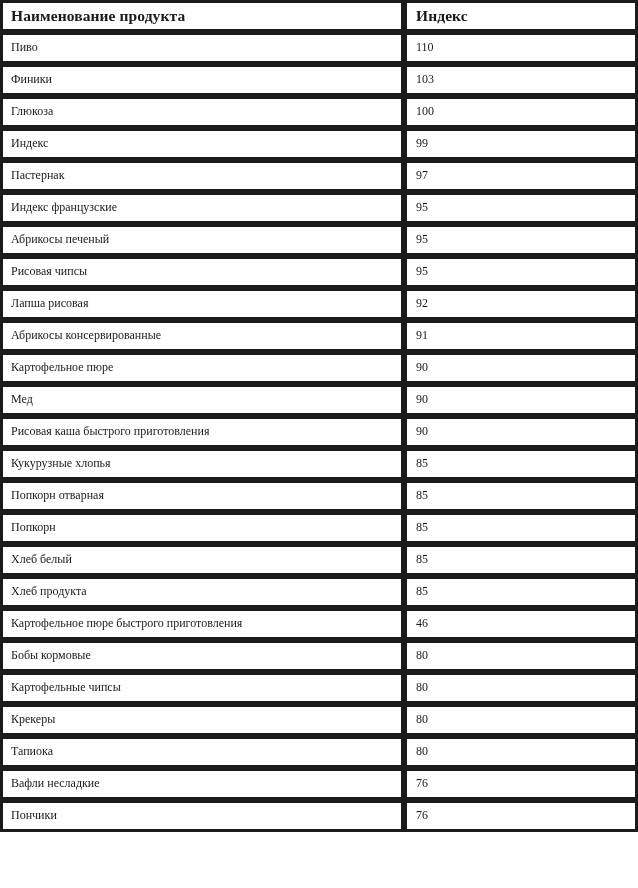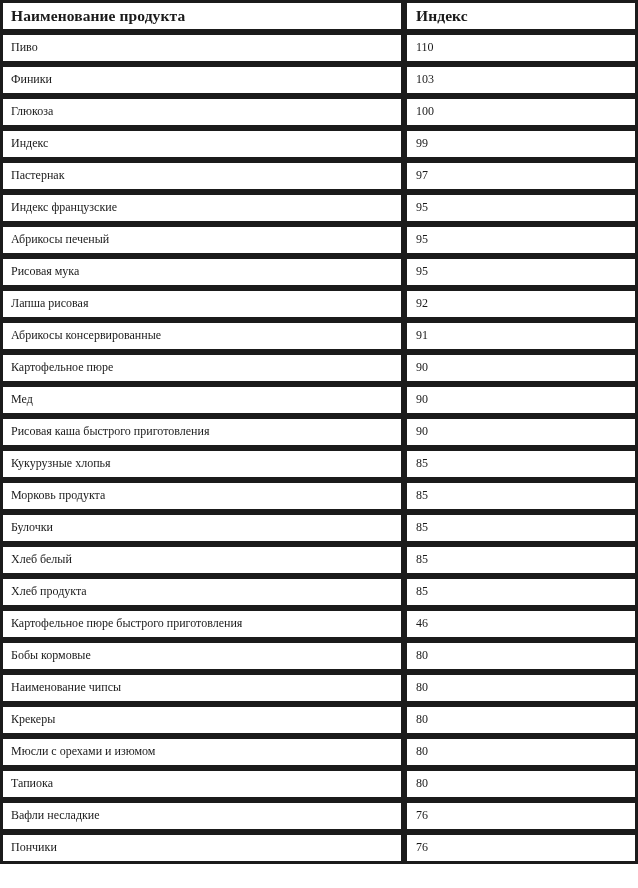--- a/index.html
+++ b/index.html
@@ -97,21 +97,21 @@
         </tr>
         <tr>
           <td class="cell-name">Индекс французские</td>
           <td class="cell-index">95</td>
         </tr>
         <tr>
           <td class="cell-name">Абрикосы печеный</td>
           <td class="cell-index">95</td>
         </tr>
         <tr>
-          <td class="cell-name">Рисовая мука</td>
+          <td class="cell-name">Рисовая чипсы</td>
           <td class="cell-index">95</td>
         </tr>
         <tr>
           <td class="cell-name">Лапша рисовая</td>
           <td class="cell-index">92</td>
         </tr>
         <tr>
           <td class="cell-name">Абрикосы консервированные</td>
           <td class="cell-index">91</td>
         </tr>
@@ -125,53 +125,49 @@
         </tr>
         <tr>
           <td class="cell-name">Рисовая каша быстрого приготовления</td>
           <td class="cell-index">90</td>
         </tr>
         <tr>
           <td class="cell-name">Кукурузные хлопья</td>
           <td class="cell-index">85</td>
         </tr>
         <tr>
-          <td class="cell-name">Морковь продукта</td>
+          <td class="cell-name">Попкорн отварная</td>
           <td class="cell-index">85</td>
         </tr>
         <tr>
-          <td class="cell-name">Булочки</td>
+          <td class="cell-name">Попкорн</td>
           <td class="cell-index">85</td>
         </tr>
         <tr>
           <td class="cell-name">Хлеб белый</td>
           <td class="cell-index">85</td>
         </tr>
         <tr>
           <td class="cell-name">Хлеб продукта</td>
           <td class="cell-index">85</td>
         </tr>
         <tr>
           <td class="cell-name">Картофельное пюре быстрого приготовления</td>
           <td class="cell-index">46</td>
         </tr>
         <tr>
           <td class="cell-name">Бобы кормовые</td>
           <td class="cell-index">80</td>
         </tr>
         <tr>
-          <td class="cell-name">Наименование чипсы</td>
+          <td class="cell-name">Картофельные чипсы</td>
           <td class="cell-index">80</td>
         </tr>
         <tr>
           <td class="cell-name">Крекеры</td>
-          <td class="cell-index">80</td>
-        </tr>
-        <tr>
-          <td class="cell-name">Мюсли с орехами и изюмом</td>
           <td class="cell-index">80</td>
         </tr>
         <tr>
           <td class="cell-name">Тапиока</td>
           <td class="cell-index">80</td>
         </tr>
         <tr>
           <td class="cell-name">Вафли несладкие</td>
           <td class="cell-index">76</td>
         </tr>

